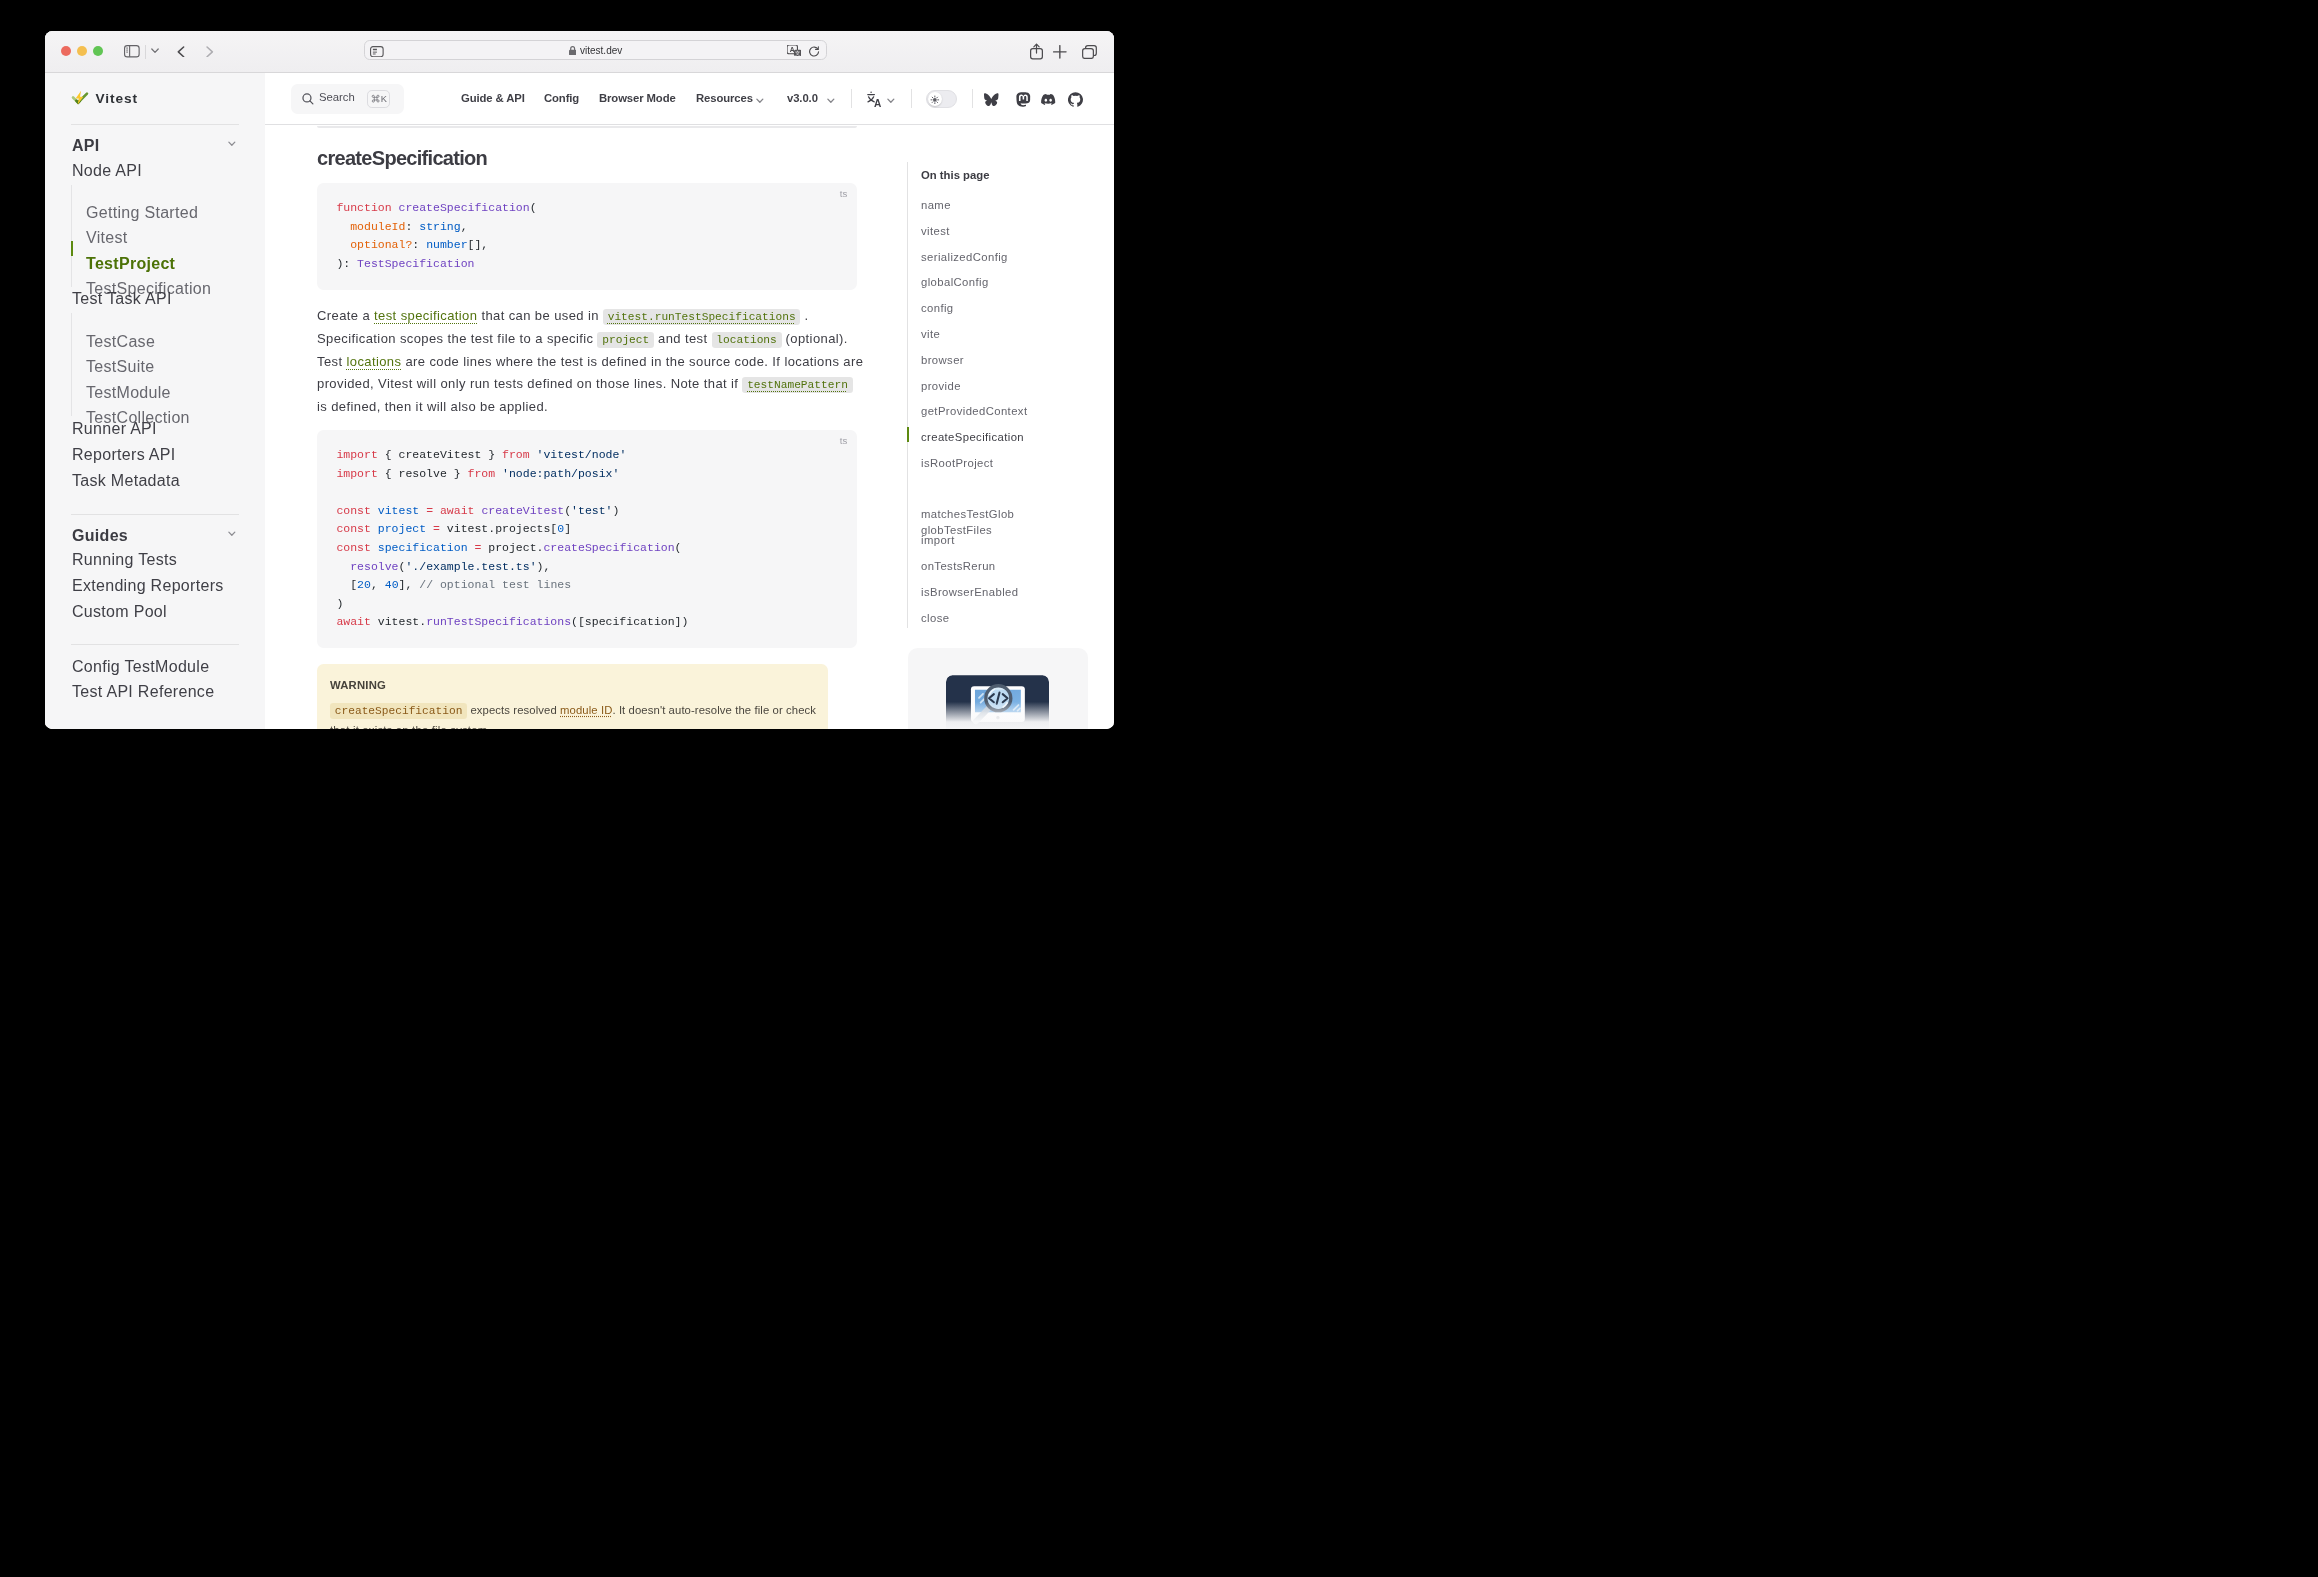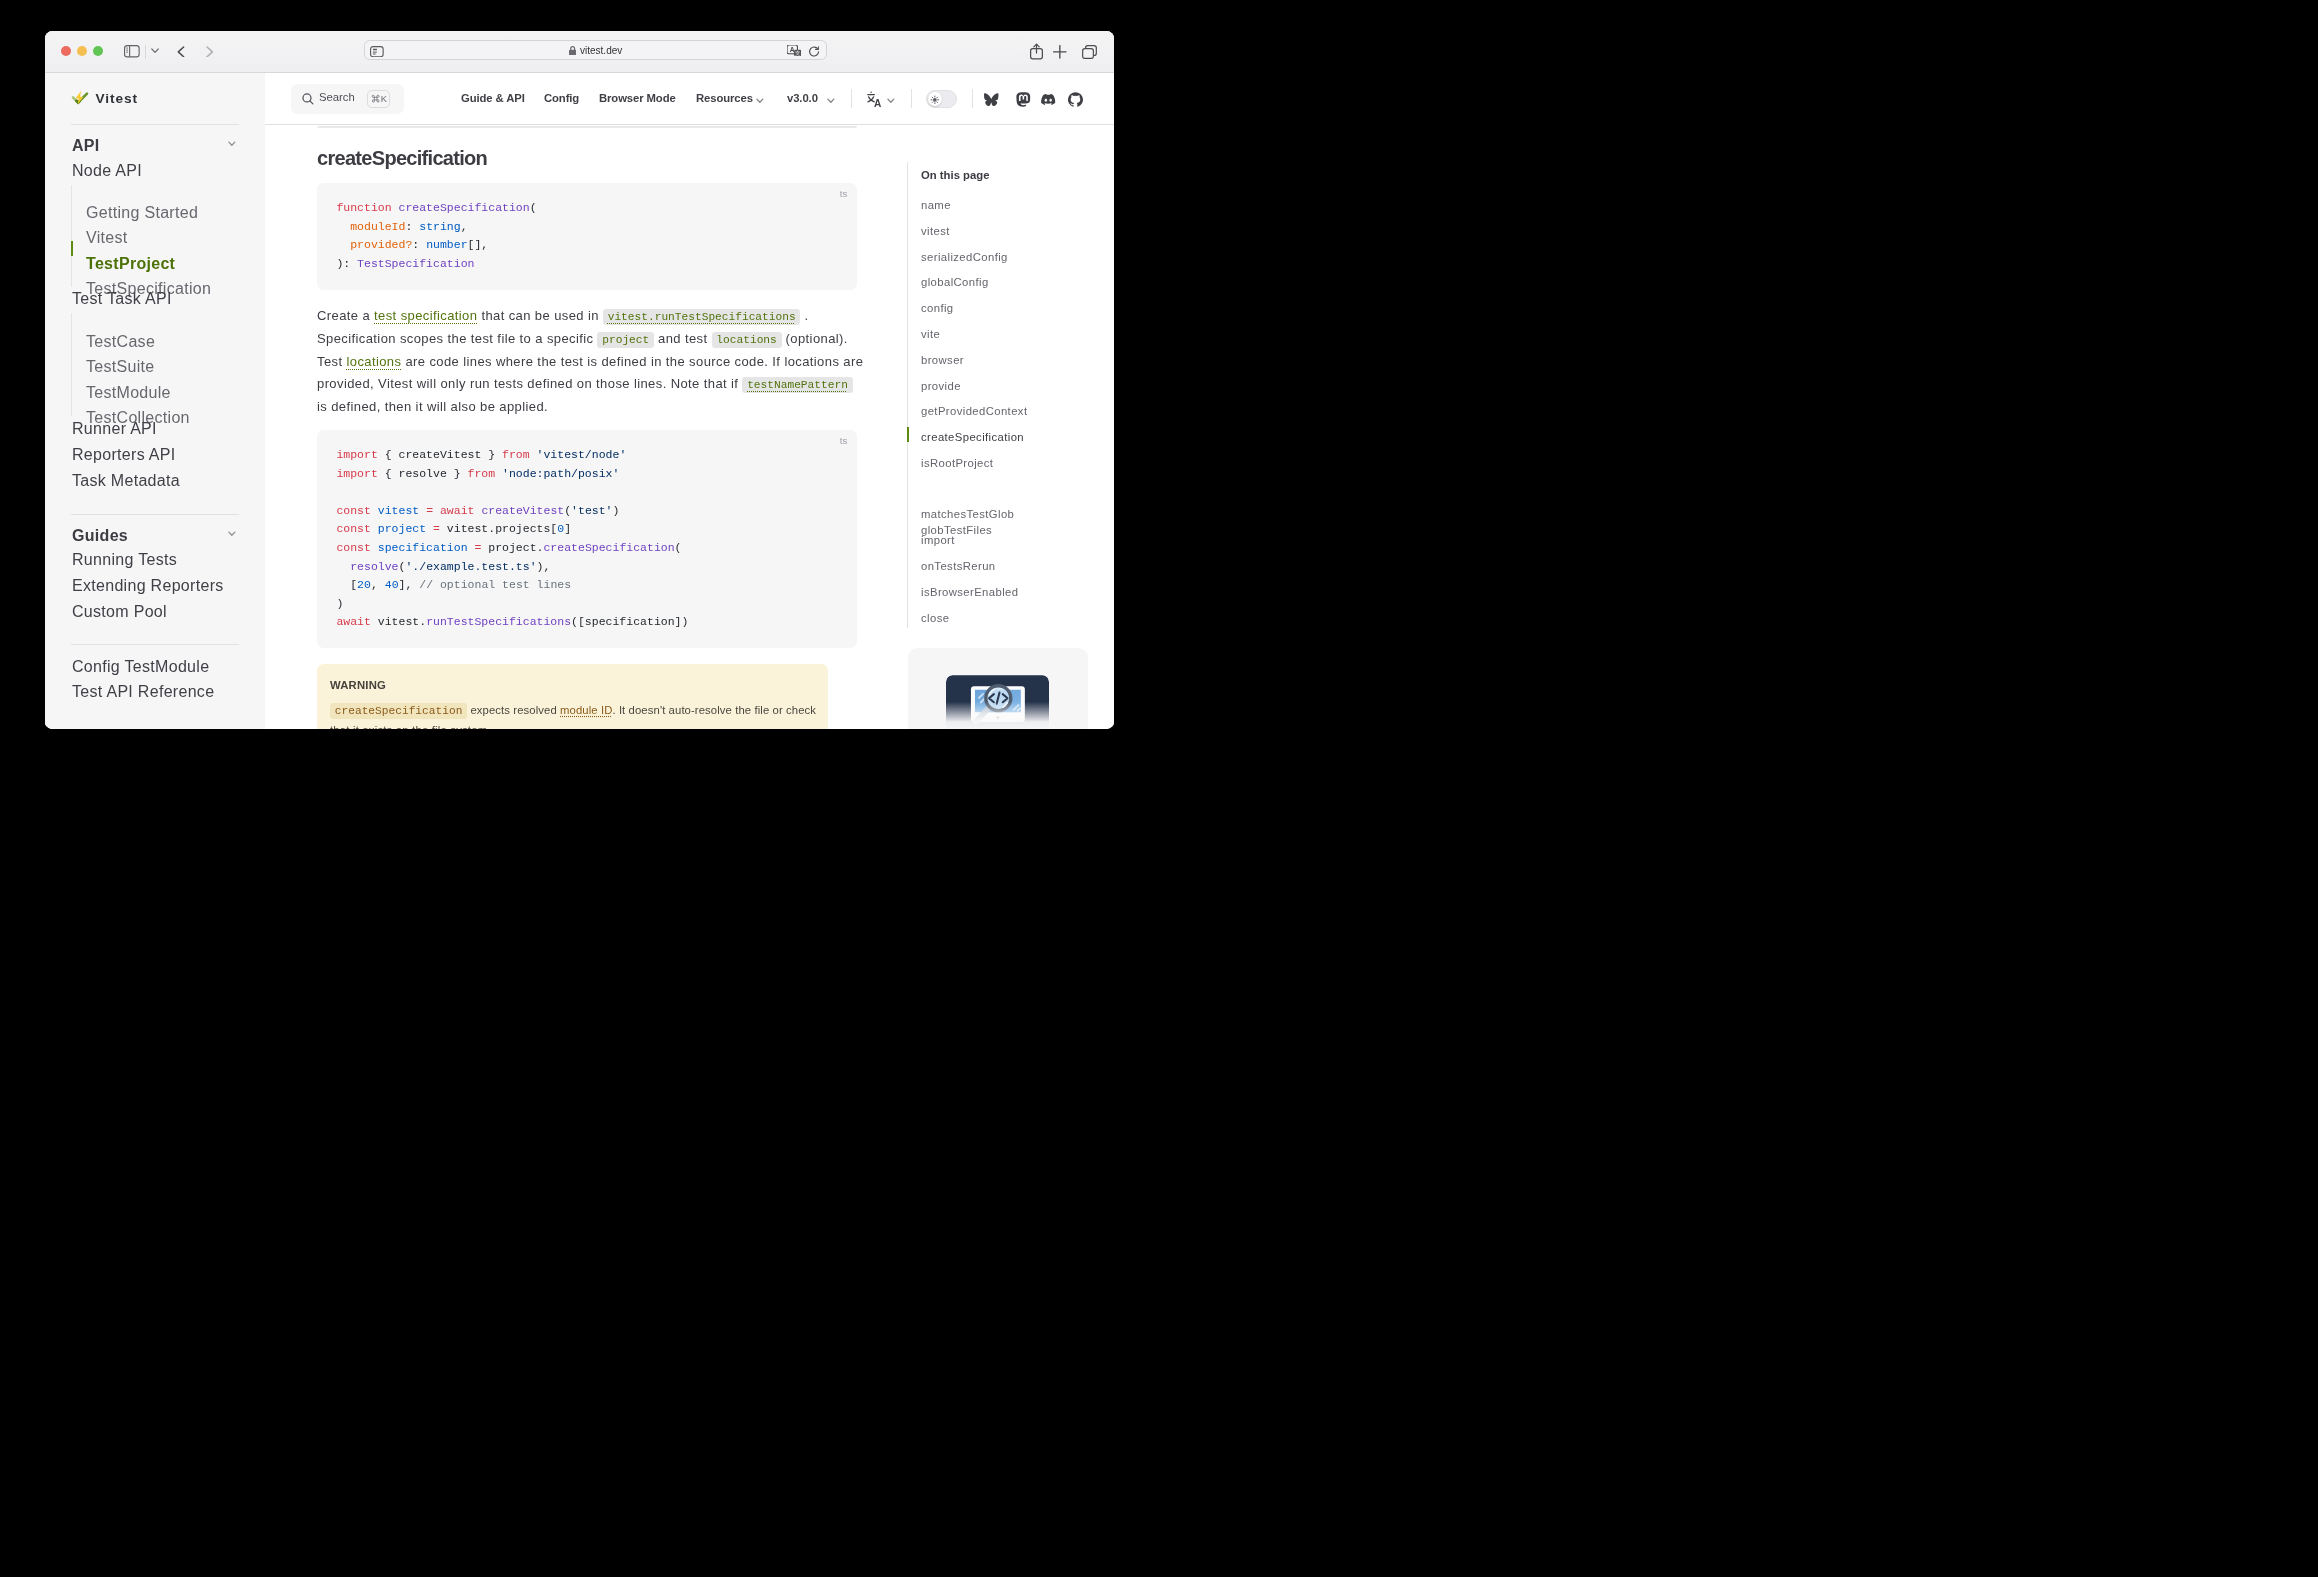--- a/index.html
+++ b/index.html
@@ -210,21 +210,21 @@
     <svg style="position:absolute;left:1023px;top:19px;" width="15" height="15" viewBox="0 0 24 24" fill="#3f3f46">
         <path d="M12 .3a12 12 0 0 0-3.8 23.4c.6.1.8-.3.8-.6v-2c-3.3.7-4-1.6-4-1.6-.6-1.4-1.4-1.8-1.4-1.8-1.1-.7.1-.7.1-.7 1.2.1 1.8 1.2 1.8 1.2 1.1 1.8 2.8 1.3 3.5 1 .1-.8.4-1.3.8-1.6-2.7-.3-5.5-1.3-5.5-5.9 0-1.3.5-2.4 1.2-3.2-.1-.3-.5-1.5.1-3.2 0 0 1-.3 3.3 1.2a11.5 11.5 0 0 1 6 0C17.3 5 18.3 5.3 18.3 5.3c.7 1.7.2 2.9.1 3.2.8.8 1.2 1.9 1.2 3.2 0 4.6-2.8 5.6-5.5 5.9.4.4.8 1.1.8 2.2v3.3c0 .3.2.7.8.6A12 12 0 0 0 12 .3"></path>
       </svg>
     <div id="sliver"></div>
     <div id="content">
       <h1 style="position:absolute;left:272px;top:75px;font-size:20px;line-height:20px;font-weight:700;letter-spacing:-0.7px;color:#3c3c43;">createSpecification</h1>
       <div class="codeblock" style="top:110px;height:107px;">
         <span class="lang">ts</span>
         <pre><span class="r">function</span> <span class="pu">createSpecification</span>(
   <span class="or">moduleId</span>: <span class="bl">string</span>,
-  <span class="or">provided?</span>: <span class="bl">number</span>[],
+  <span class="or">optional?</span>: <span class="bl">number</span>[],
 ): <span class="pu">TestSpecification</span></pre>
       </div>
       <div class="pline" style="top:232px;">Create a <span class="glink">test specification</span> that can be used in <code class="ic"><span class="glink">vitest.runTestSpecifications</span></code> .</div>
       <div class="pline" style="top:255px;">Specification scopes the test file to a specific <code class="ic">project</code> and test <code class="ic">locations</code> (optional).</div>
       <div class="pline" style="top:278px;">Test <span class="glink">locations</span> are code lines where the test is defined in the source code. If locations are</div>
       <div class="pline" style="top:300px;">provided, Vitest will only run tests defined on those lines. Note that if <code class="ic"><span class="glink">testNamePattern</span></code></div>
       <div class="pline" style="top:323px;">is defined, then it will also be applied.</div>
       <div class="codeblock" style="top:357px;height:218px;">
         <span class="lang">ts</span>
         <pre><span class="r">import</span> { createVitest } <span class="r">from</span> <span class="st">'vitest/node'</span>

